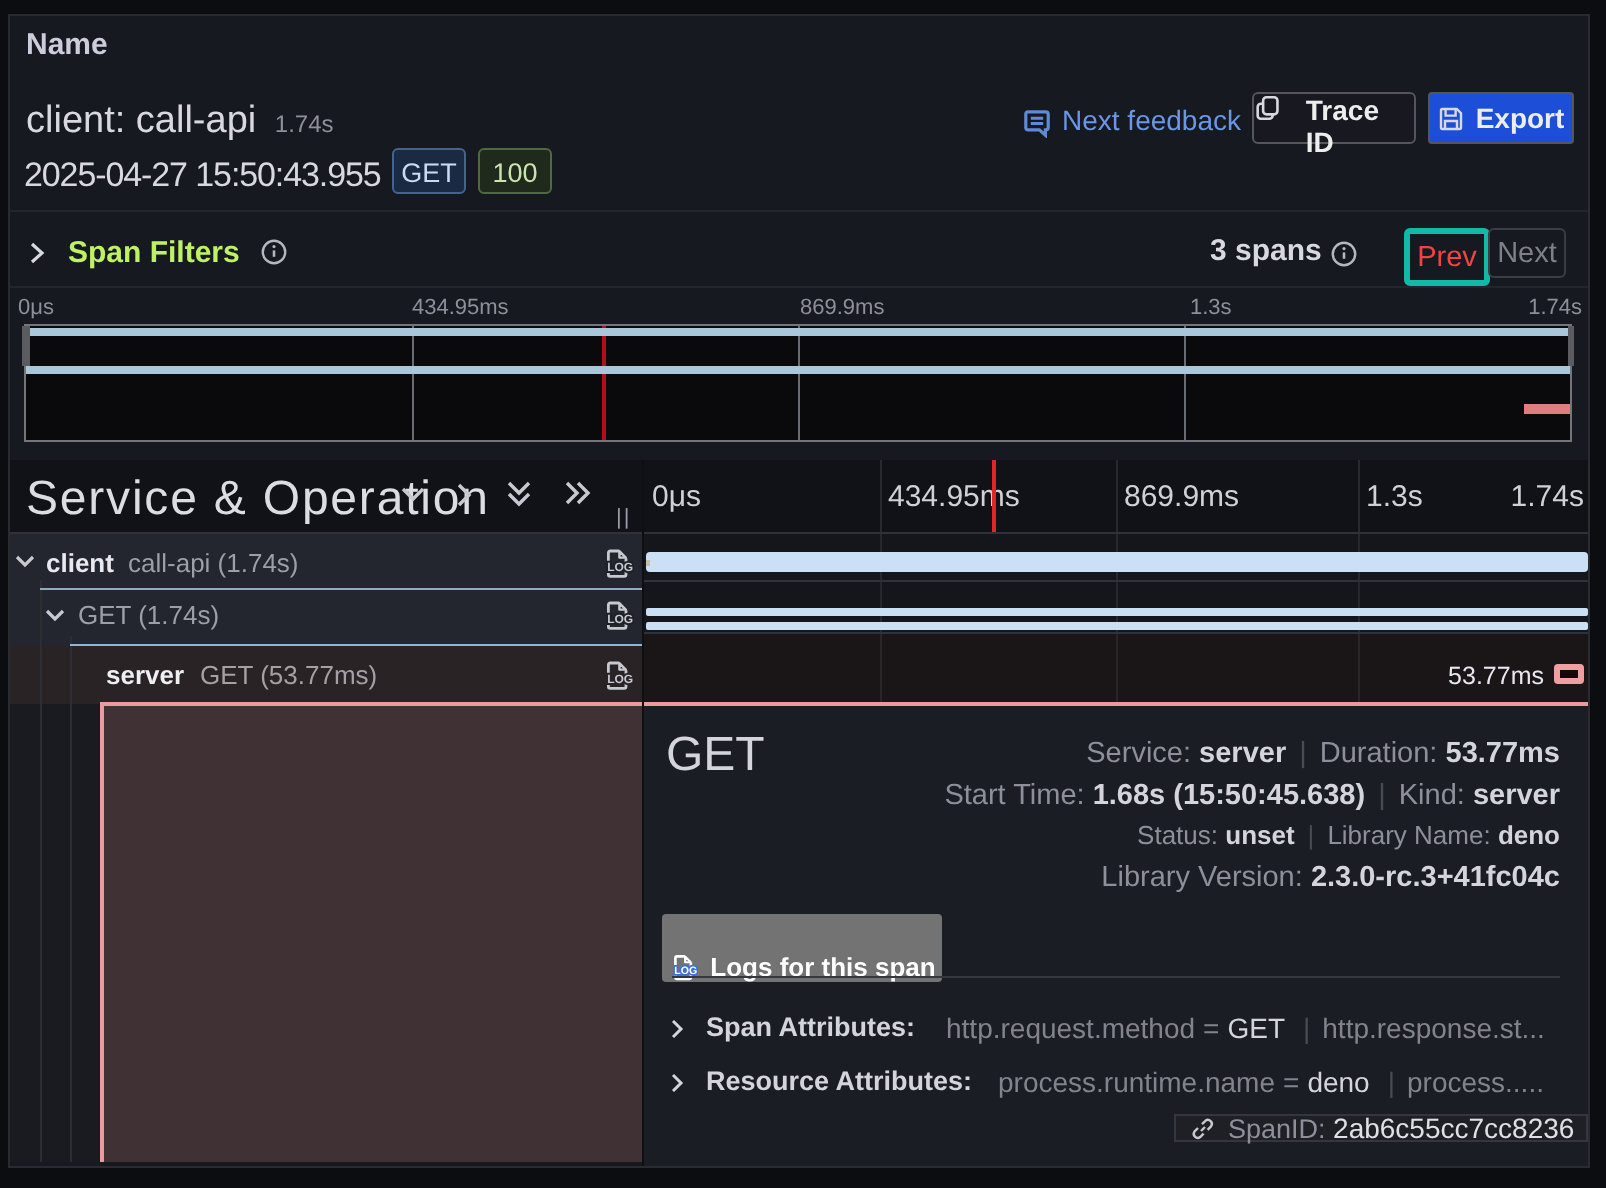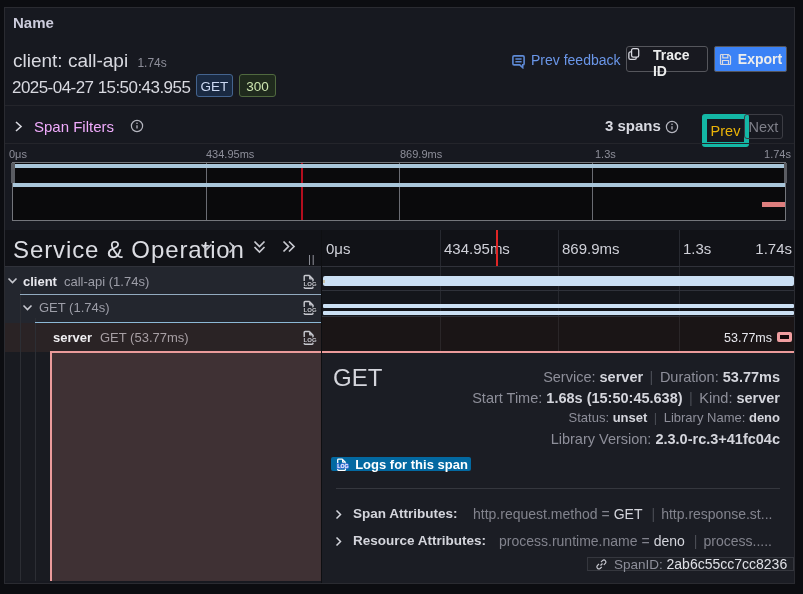--- a/index.html
+++ b/index.html
@@ -12,64 +12,64 @@
 </style>
 </head>
 <body>
 <div class="abs panel"></div>
 
 <div class="abs t1" style="left:13px;top:14px;font-size:15px;font-weight:700;">Name</div>
 <div class="abs" style="left:13px;top:50px;font-size:19px;color:#d8d9e0;">client: call-api <span style="font-size:12px;color:#8e8f9a;margin-left:4px;">1.74s</span></div>
 <div class="abs" style="left:12px;top:78px;font-size:17px;letter-spacing:-0.55px;color:#d8d9e0;">2025-04-27 15:50:43.955</div>
 
 <div class="abs" style="left:196px;top:74px;width:37px;height:23px;line-height:23px;text-align:center;border:1px solid #44648f;border-radius:3px;background:#1a2a42;color:#cdd9f2;font-size:13.5px;box-sizing:border-box;">GET</div>
-<div class="abs" style="left:239px;top:74px;width:37px;height:23px;line-height:23px;text-align:center;border:1px solid #50693f;border-radius:3px;background:#1f2a1d;color:#cbe3ae;font-size:13.5px;box-sizing:border-box;">300</div>
+<div class="abs" style="left:239px;top:74px;width:37px;height:23px;line-height:23px;text-align:center;border:1px solid #50693f;border-radius:3px;background:#1f2a1d;color:#cbe3ae;font-size:13.5px;box-sizing:border-box;">100</div>
 
 <div class="abs" style="left:511px;top:54px;">
 <svg width="15" height="15" viewBox="0 0 15 15" fill="none">
       <path d="M1.9 3.1c0-.66.54-1.2 1.2-1.2h8.8c.66 0 1.2.54 1.2 1.2v6.6c0 .66-.54 1.2-1.2 1.2h-.2v2.7l-3-2.7H3.1c-.66 0-1.2-.54-1.2-1.2z" stroke="#5e8ad6" stroke-width="1.6"></path>
       <path d="M4.4 5.1h6.2M4.4 7.7h6.2" stroke="#5e8ad6" stroke-width="1.5"></path>
     </svg>
 </div>
-<div class="abs" style="left:531px;top:52px;font-size:14px;color:#6a96e8;">Prev feedback</div>
+<div class="abs" style="left:531px;top:52px;font-size:14px;color:#6a96e8;">Next feedback</div>
 
 <div class="abs" style="left:626px;top:46px;width:80px;height:24px;border:1px solid #55565c;border-radius:3px;background:#181920;display:flex;justify-content:center;gap:12px;">
 <svg width="14" height="14" viewBox="0 0 14 14" fill="none">
       <rect x="4.6" y="1.6" width="7.2" height="8.6" rx="1.7" stroke="#d8d9e0" stroke-width="1.3"></rect>
       <path d="M4.4 4.9H3.4c-.85 0-1.55.7-1.55 1.55v4.4c0 .85.7 1.55 1.55 1.55h4.4c.85 0 1.55-.7 1.55-1.55v-.95" stroke="#d8d9e0" stroke-width="1.3"></path>
     </svg>
 <span style="color:#eceded;font-size:14px;font-weight:700;">Trace ID</span>
 </div>
-<div class="abs" style="left:714px;top:46px;width:71px;height:24px;border:1px solid #55565c;border-radius:2px;background:#3b82f6;display:flex;align-items:center;justify-content:center;gap:6px;">
+<div class="abs" style="left:714px;top:46px;width:71px;height:24px;border:1px solid #55565c;border-radius:2px;background:#1d4ed8;display:flex;align-items:center;justify-content:center;gap:6px;">
 <svg width="13" height="13" viewBox="0 0 13 13" fill="none">
       <path d="M1.5 2.2c0-.4.3-.7.7-.7h7.2L11.5 3.6v7.2c0 .4-.3.7-.7.7H2.2c-.4 0-.7-.3-.7-.7V2.2Z" stroke="#d8d9e0" stroke-width="1.2"></path>
       <path d="M3.8 1.8v3h5v-3M3.5 11.3V7.5h6v3.8" stroke="#d8d9e0" stroke-width="1.2"></path>
     </svg>
 <span style="color:#eceded;font-size:14px;font-weight:700;">Export</span>
 </div>
 
 <div class="abs" style="left:5px;top:105px;width:789px;border-top:1px solid #24252b;"></div>
 
 <svg class="abs" style="left:14px;top:120px;" width="9" height="13" viewBox="0 0 9 13" fill="none">
     <path d="M2 2l5 4.5L2 11" stroke="#d8d9e0" stroke-width="1.6"></path>
   </svg>
-<div class="abs" style="left:34px;top:118px;font-size:15px;font-weight:400;color:#f0abfc;text-align:center;">Span Filters</div>
+<div class="abs" style="left:34px;top:118px;font-size:15px;font-weight:700;color:#bef264;text-align:center;">Span Filters</div>
 <svg class="abs" style="left:130px;top:119px;" width="14" height="14" viewBox="0 0 14 14" fill="none">
     <circle cx="7" cy="7" r="5.6" stroke="#b5b6bf" stroke-width="1.2"></circle>
     <path d="M7 6.2v3.2" stroke="#b5b6bf" stroke-width="1.3"></path>
     <circle cx="7" cy="4.3" r="0.8" fill="#b5b6bf"></circle>
   </svg>
 
 <div class="abs" style="left:605px;top:117px;font-size:15px;font-weight:700;color:#d8d9e0;">3 spans</div>
 <svg class="abs" style="left:665px;top:120px;" width="14" height="14" viewBox="0 0 14 14" fill="none">
     <circle cx="7" cy="7" r="5.6" stroke="#b5b6bf" stroke-width="1.2"></circle>
     <path d="M7 6.2v3.2" stroke="#b5b6bf" stroke-width="1.3"></path>
     <circle cx="7" cy="4.3" r="0.8" fill="#b5b6bf"></circle>
   </svg>
-<div class="abs" style="left:702px;top:114px;width:37px;height:23px;border:5px solid #14b8a6;border-radius:3px;color:#eab308;font-size:14.5px;font-weight:400;display:flex;align-items:center;justify-content:center;">Prev</div>
+<div class="abs" style="left:702px;top:114px;width:37px;height:23px;border:3px solid #14b8a6;border-radius:3px;color:#ef4444;font-size:14.5px;font-weight:400;display:flex;align-items:center;justify-content:center;">Prev</div>
 <div class="abs" style="left:744px;top:114px;width:37px;height:23px;border:1px solid #3c3d44;border-radius:3px;color:#7e7f88;font-size:14.5px;font-weight:400;display:flex;align-items:center;justify-content:center;">Next</div>
 <div class="abs" style="left:5px;top:143px;width:789px;border-top:1px solid #24252b;"></div>
 
 <div class="abs t2" style="left:9px;top:148px;font-size:11px;">0μs</div>
 <div class="abs t2" style="left:206px;top:148px;font-size:11px;">434.95ms</div>
 <div class="abs t2" style="left:400px;top:148px;font-size:11px;">869.9ms</div>
 <div class="abs t2" style="left:595px;top:148px;font-size:11px;">1.3s</div>
 <div class="abs t2" style="left:740px;top:148px;width:51px;text-align:right;font-size:11px;">1.74s</div>
 
 <div class="abs" style="left:12px;top:161.5px;width:774px;height:59px;border:1px solid #74767c;background:#0a0a0c;box-sizing:border-box;">
@@ -178,21 +178,21 @@
 <div class="abs" style="left:322px;top:352px;width:472px;height:231px;background:#1b1d24;"></div>
 <div class="abs" style="left:50px;top:350.5px;width:744px;height:2px;background:#eb9b9b;"></div>
 
 <div class="abs" style="left:333px;top:364px;font-size:24px;color:#d4d5dc;">GET</div>
 
 <div class="abs" style="left:400px;top:369px;width:380px;text-align:right;font-size:14.5px;color:#8e8f9a;">Service: <b style="color:#d4d5dc;">server</b><span style="color:#4a4c54;margin:0 6.5px;">|</span>Duration: <b style="color:#d4d5dc;">53.77ms</b></div>
 <div class="abs" style="left:400px;top:389.5px;width:380px;text-align:right;font-size:14.5px;color:#8e8f9a;">Start Time: <b style="color:#d4d5dc;">1.68s (15:50:45.638)</b><span style="color:#4a4c54;margin:0 6.5px;">|</span>Kind: <b style="color:#d4d5dc;">server</b></div>
 <div class="abs" style="left:400px;top:410px;width:380px;text-align:right;font-size:13px;color:#8e8f9a;">Status: <b style="color:#d4d5dc;">unset</b><span style="color:#4a4c54;margin:0 6.5px;">|</span>Library Name: <b style="color:#d4d5dc;">deno</b></div>
 <div class="abs" style="left:400px;top:430.5px;width:380px;text-align:right;font-size:14.5px;color:#8e8f9a;">Library Version: <b style="color:#d4d5dc;">2.3.0-rc.3+41fc04c</b></div>
 
-<div class="abs" style="left:331px;top:457px;width:140px;height:14px;background:#0369a1;border-radius:2px;display:flex;align-items:flex-start;justify-content:center;gap:6px;">
+<div class="abs" style="left:331px;top:457px;width:140px;height:34px;background:#737373;border-radius:2px;display:flex;align-items:flex-end;justify-content:center;gap:6px;">
 <svg width="15" height="15" viewBox="0 0 17 17" fill="none">
       <path d="M9.6 2.5H5.1c-.5 0-.9.4-.9.9v10.9c0 .5.4.9.9.9h7c.5 0 .9-.4.9-.9V6.1" stroke="#fff" stroke-width="1.5"></path>
       <path d="M9.7 2.6l3.2 3.2h-3.2z" stroke="#fff" stroke-width="1.2" stroke-linejoin="round"></path>
       <text x="3.6" y="12.6" font-size="6" font-weight="bold" font-family="Liberation Sans" fill="#fff" stroke="#3d71d9" stroke-width="2" paint-order="stroke">LOG</text>
     </svg>
 <span style="color:#fff;font-size:13px;font-weight:700;">Logs for this span</span>
 </div>
 
 <div class="abs" style="left:336px;top:488px;width:444px;border-top:1px solid #35373e;"></div>
 

